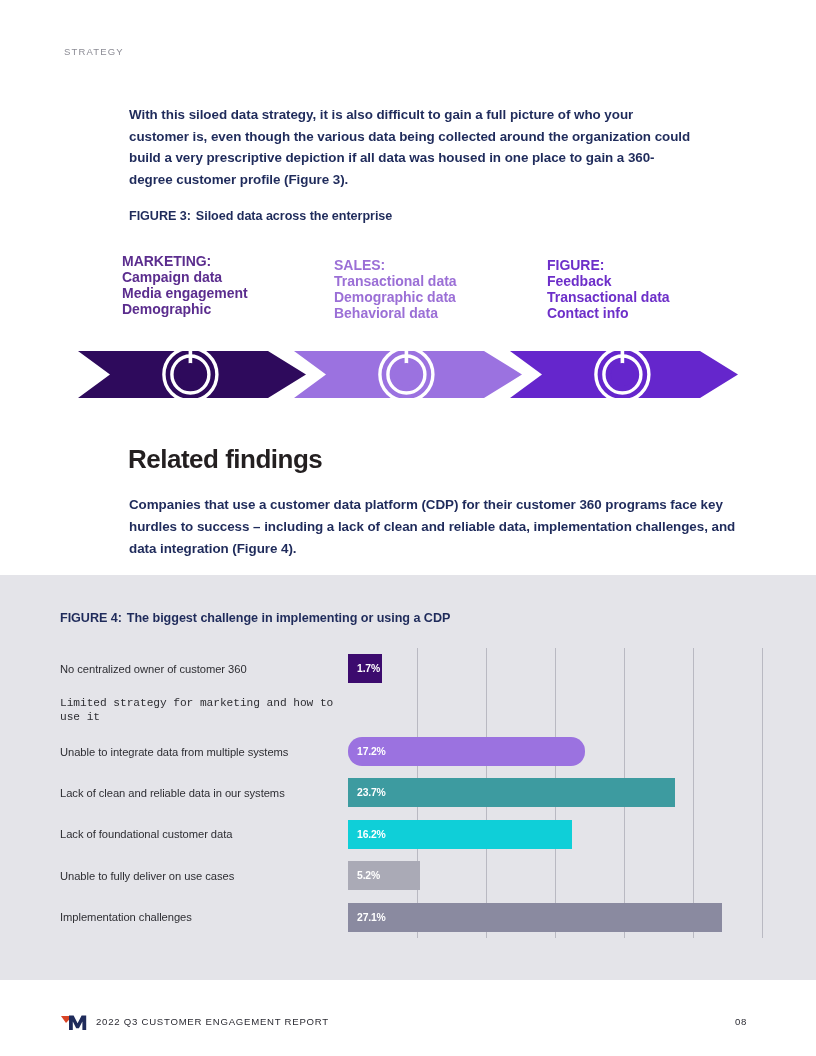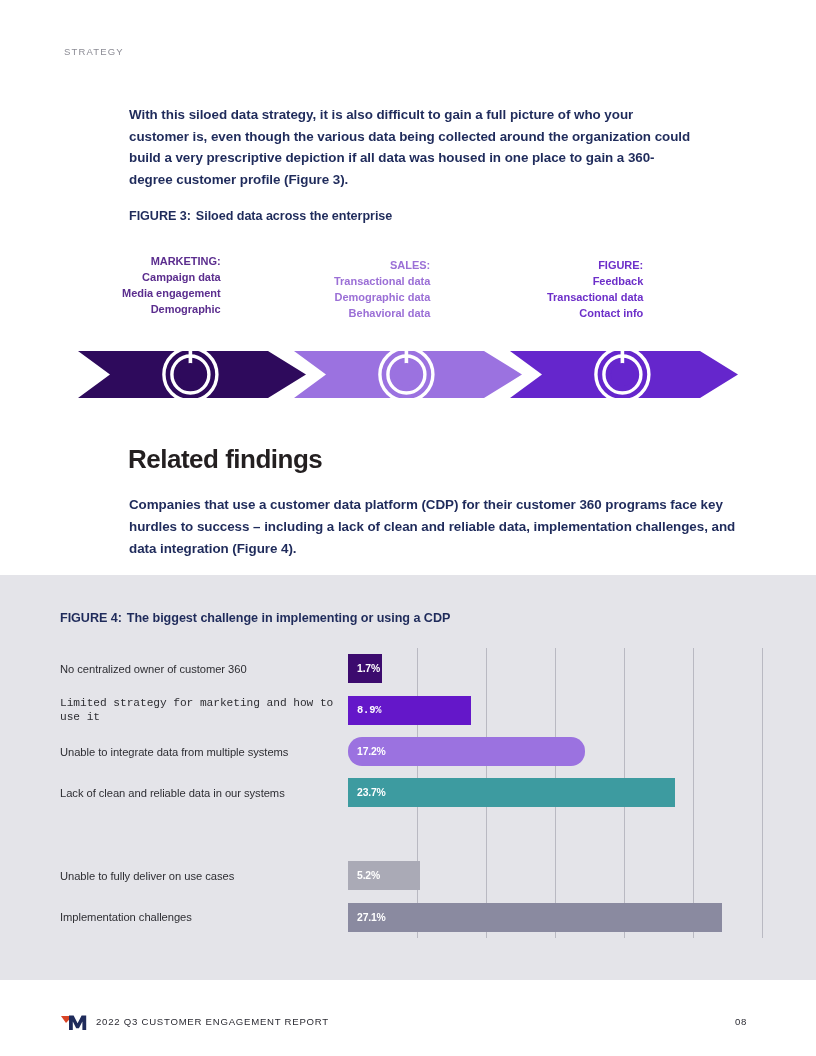--- a/index.html
+++ b/index.html
@@ -63,26 +63,25 @@
   
   .silo-cols {
     position: absolute;
     left: 0;
     top: 254px;
     width: 816px;
     height: 70px;
   }
   .silo-col {
     position: absolute;
-    font-size: 11px;
+    font-size: 14px;
     font-weight: bold;
     line-height: 15.9px;
     letter-spacing: -0.02px;
     white-space: nowrap;
-    text-align: right;
   }
   .silo-col .head { display: block; }
   .silo-col .item { display: block; }
 
   
   .chevron-band {
     position: absolute;
     left: 0;
     top: 330px;
     width: 816px;
@@ -329,39 +328,42 @@
           <div class="row" style="top: 0px; height: 41.4286px;">
             <div class="row-label">No centralized owner of customer 360</div>
             <div class="row-barwrap" style="height: 41.4286px;">
               <div class="bar" style="width: 34px; background: rgb(60, 11, 110);">
                 <span class="bar-value">1.7%</span>
               </div>
             </div>
           </div>
           <div class="row" style="top: 41.4286px; height: 41.4286px; font-family: Liberation Mono, monospace;">
             <div class="row-label">Limited strategy for marketing and how to use it</div>
-            <div class="row-barwrap" style="height: 41.4286px;">
-              <div class="bar" style="width: 122.82px; background: rgb(100, 23, 201);">
-                <span class="bar-value">8.9%</span>
-              </div>
-            </div>
           </div>
           <div class="row" style="top: 82.8571px; height: 41.4286px;">
             <div class="row-label">Unable to integrate data from multiple systems</div>
             <div class="row-barwrap" style="height: 41.4286px;">
               <div class="bar" style="width: 237.36px; background: rgb(155, 114, 224); border-radius: 14px;">
                 <span class="bar-value">17.2%</span>
               </div>
             </div>
           </div>
           <div class="row" style="top: 124.286px; height: 41.4286px;">
             <div class="row-label">Lack of clean and reliable data in our systems</div>
             <div class="row-barwrap" style="height: 41.4286px;">
               <div class="bar" style="width: 327.06px; background: rgb(61, 155, 160);">
                 <span class="bar-value">23.7%</span>
+              </div>
+            </div>
+          </div>
+          <div class="row" style="top: 165.714px; height: 41.4286px;">
+            <div class="row-label">Lack of foundational customer data</div>
+            <div class="row-barwrap" style="height: 41.4286px;">
+              <div class="bar" style="width: 223.56px; background: rgb(15, 207, 216);">
+                <span class="bar-value">16.2%</span>
               </div>
             </div>
           </div>
           <div class="row" style="top: 207.143px; height: 41.4286px;">
             <div class="row-label">Unable to fully deliver on use cases</div>
             <div class="row-barwrap" style="height: 41.4286px;">
               <div class="bar" style="width: 71.76px; background: rgb(170, 170, 182);">
                 <span class="bar-value">5.2%</span>
               </div>
             </div>

